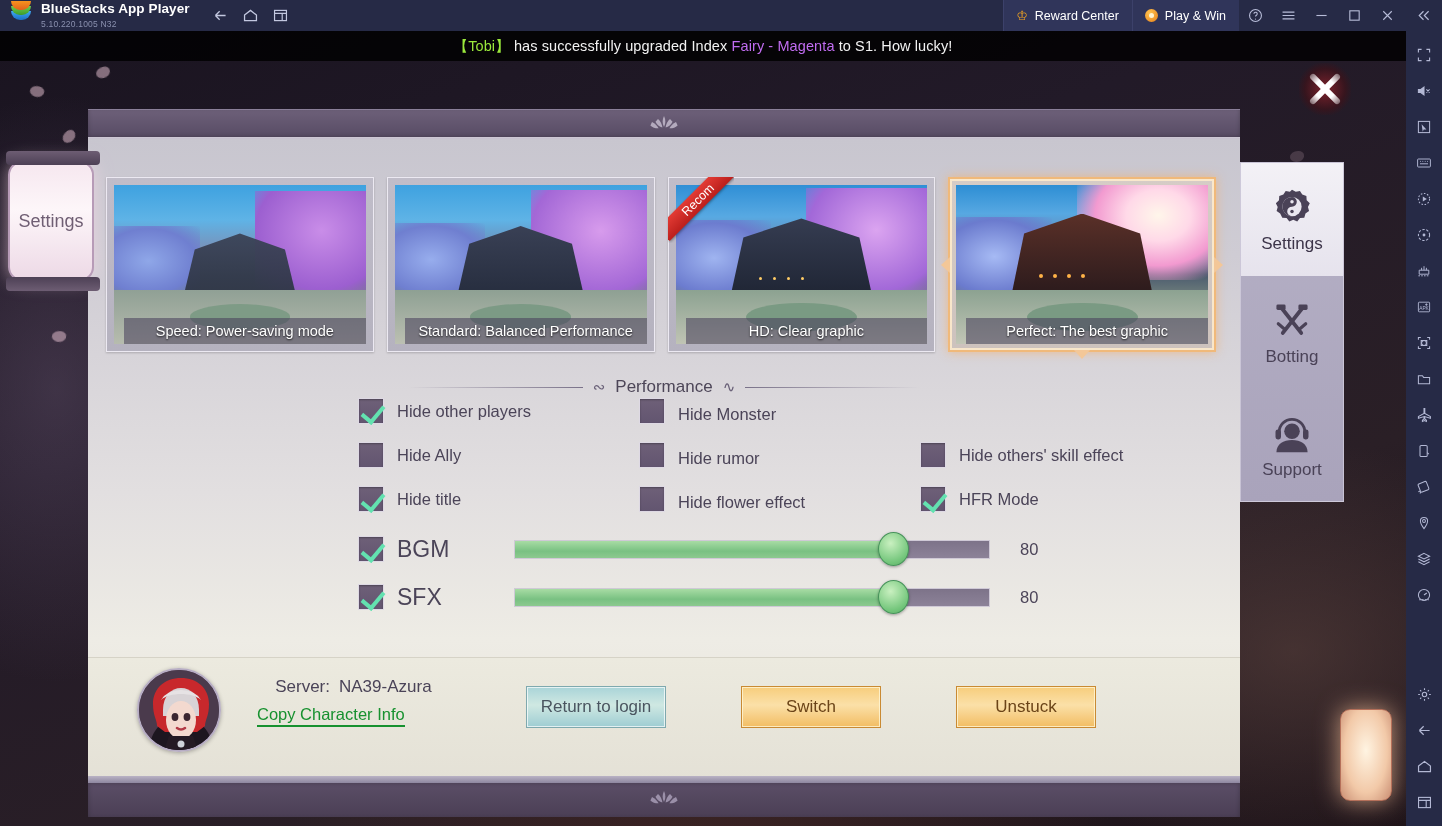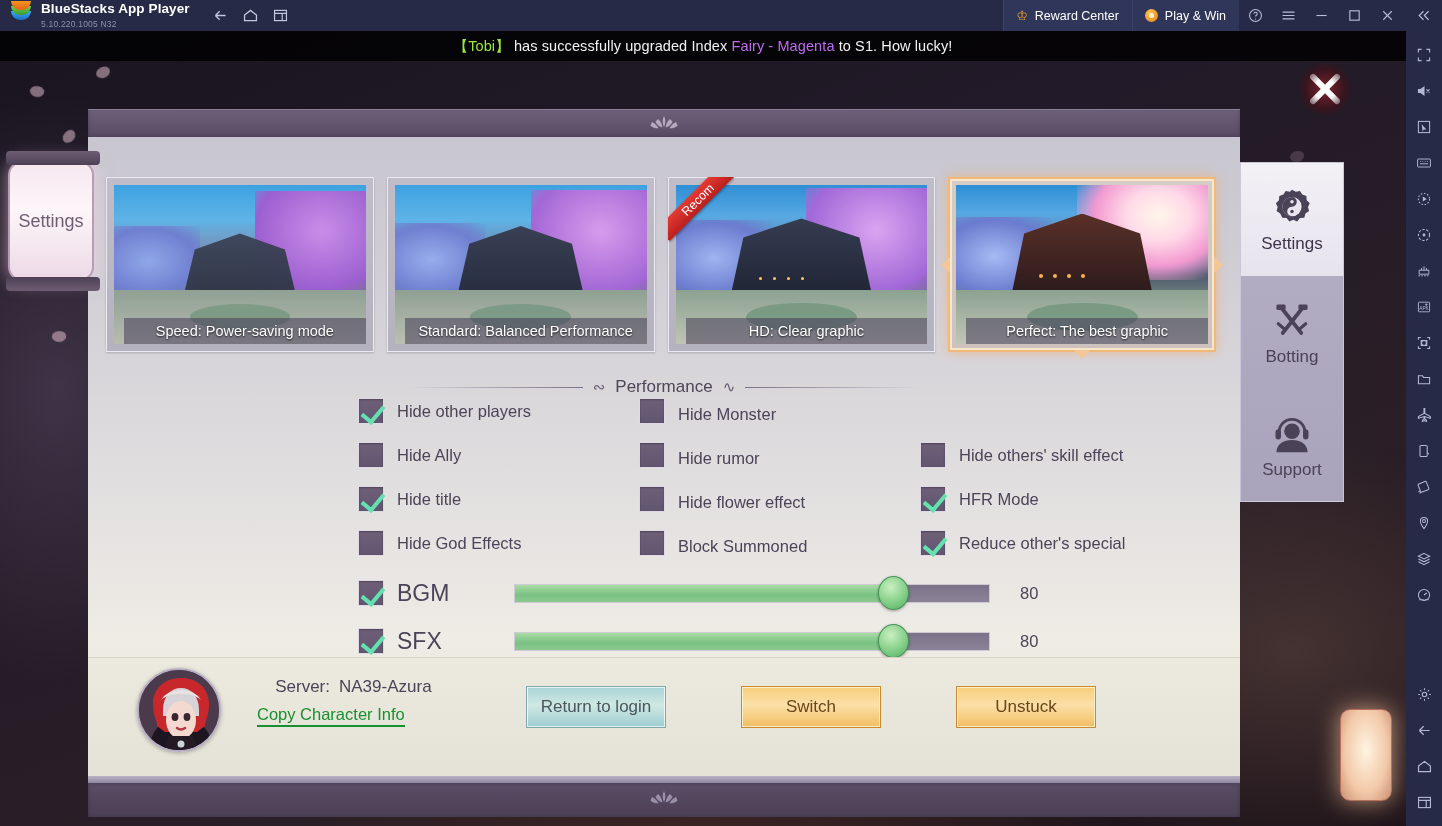--- a/index.html
+++ b/index.html
@@ -427,34 +427,20 @@
             <div class="optcell c2">
               <span class="cbx"></span>
               <span class="optlabel">Hide flower effect</span>
             </div>
             <div class="optcell c3">
               <span class="cbx on"></span>
               <span class="optlabel">HFR Mode</span>
             </div>
           </div>
 
-          <div class="optrow">
-            <div class="optcell c1">
-              <span class="cbx"></span>
-              <span class="optlabel">Hide God Effects</span>
-            </div>
-            <div class="optcell c2">
-              <span class="cbx"></span>
-              <span class="optlabel">Block Summoned</span>
-            </div>
-            <div class="optcell c3">
-              <span class="cbx on"></span>
-              <span class="optlabel">Reduce other's special</span>
-            </div>
-          </div>
 
           <div class="slrow" style="margin-top:4px">
             <span class="cbx on"></span>
             <span class="sllabel">BGM</span>
             <span class="track">
               <span class="fill" style="width: 80%;"></span>
               <span class="knob" style="left: 80%;"></span>
             </span>
             <span class="slval">80</span>
           </div>

